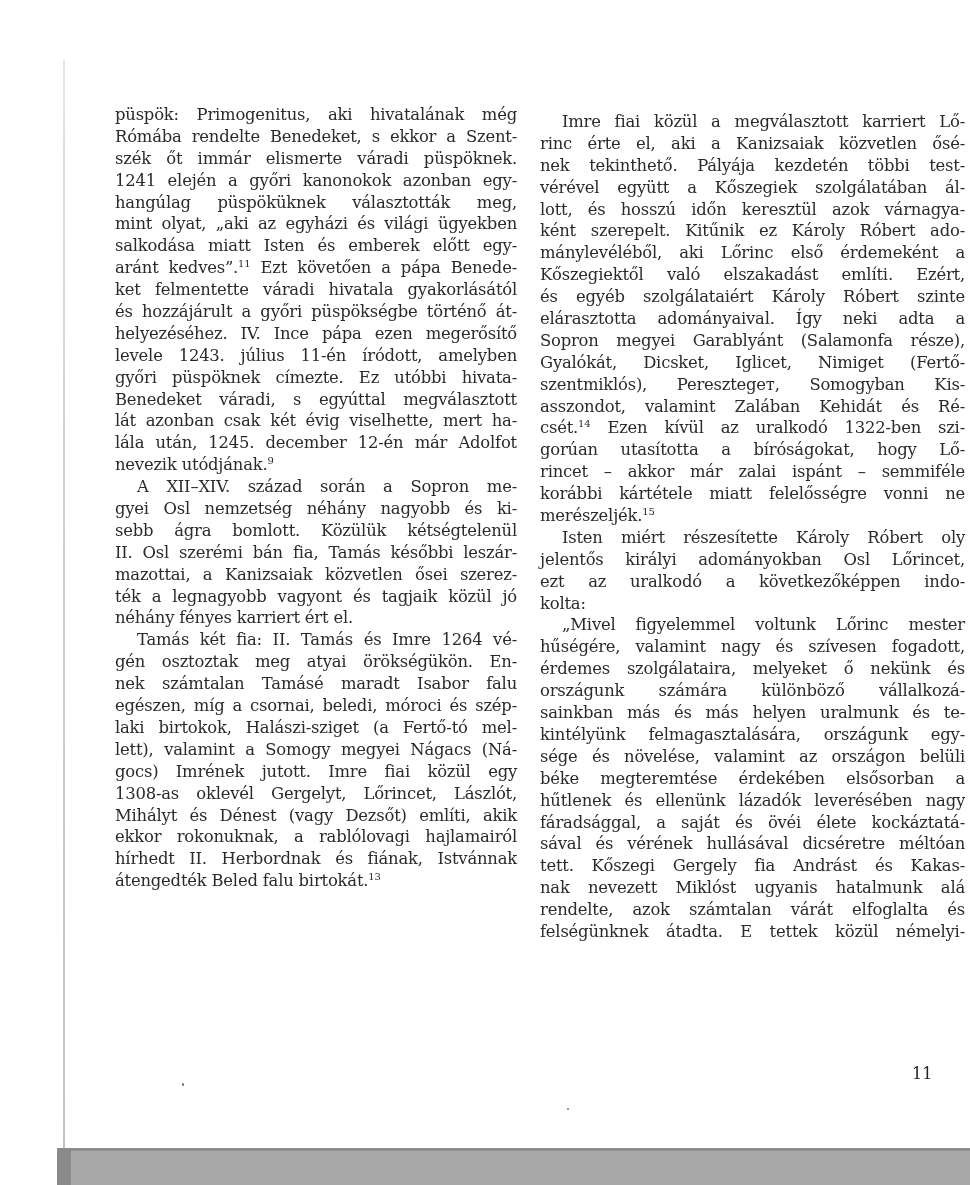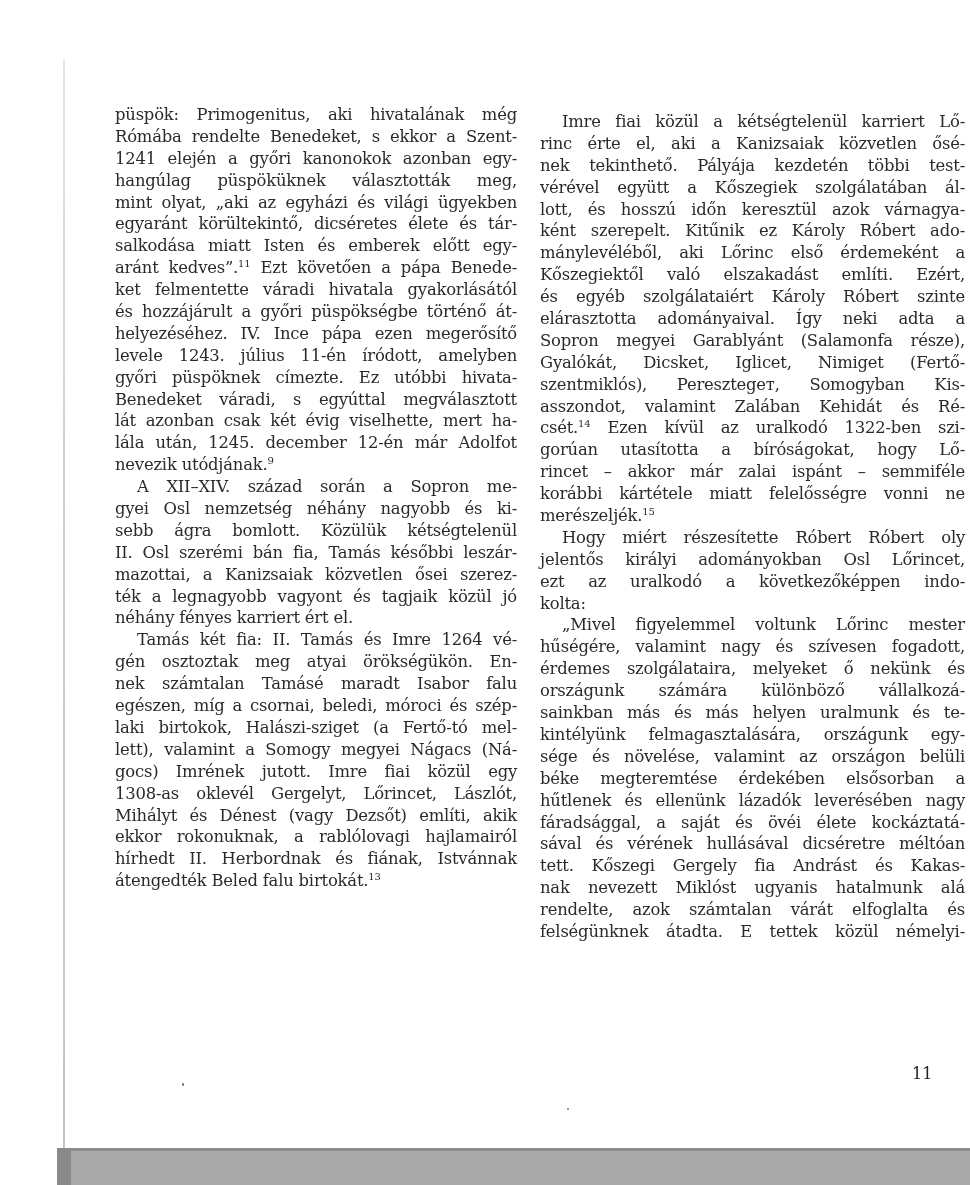--- a/index.html
+++ b/index.html
@@ -43,24 +43,24 @@
 </style>
 </head>
 <body>
 
 <div class="page">
   <div class="fold-line"></div>
 
   <div class="column col-left" id="col-left">
       <div class="line"><span>püspök: Primogenitus, aki hivatalának még</span></div>
       <div class="line"><span>Rómába rendelte Benedeket, s ekkor a Szent-</span></div>
+      <div class="line"><span>szék őt immár elismerte váradi püspöknek.</span></div>
       <div class="line"><span>1241 elején a győri kanonokok azonban egy-</span></div>
       <div class="line"><span>hangúlag püspöküknek választották meg,</span></div>
       <div class="line"><span>mint olyat, „aki az egyházi és világi ügyekben</span></div>
-      <div class="line"><span>egyaránt körültekintő, dicséretes élete és tár-</span></div>
       <div class="line"><span>salkodása miatt Isten és emberek előtt egy-</span></div>
       <div class="line"><span>aránt kedves”.</span><sup>11</sup><span> Ezt követően a pápa Benede-</span></div>
       <div class="line"><span>ket felmentette váradi hivatala gyakorlásától</span></div>
       <div class="line"><span>és hozzájárult a győri püspökségbe történő át-</span></div>
       <div class="line"><span>helyezéséhez. IV. Ince pápa ezen megerősítő</span></div>
       <div class="line"><span>levele 1243. július 11-én íródott, amelyben</span></div>
       <div class="line"><span>győri püspöknek címezte. Ez utóbbi hivata-</span></div>
       <div class="line"><span>Benedeket váradi, s egyúttal megválasztott</span></div>
       <div class="line"><span>lát azonban csak két évig viselhette, mert ha-</span></div>
       <div class="line"><span>lála után, 1245. december 12-én már Adolfot</span></div>
@@ -79,40 +79,40 @@
       <div class="line"><span>laki birtokok, Halászi-sziget (a Fertő-tó mel-</span></div>
       <div class="line"><span>lett), valamint a Somogy megyei Nágacs (Ná-</span></div>
       <div class="line"><span>gocs) Imrének jutott. Imre fiai közül egy</span></div>
       <div class="line"><span>1308-as oklevél Gergelyt, Lőrincet, Lászlót,</span></div>
       <div class="line"><span>Mihályt és Dénest (vagy Dezsőt) említi, akik</span></div>
       <div class="line"><span>ekkor rokonuknak, a rablólovagi hajlamairól</span></div>
       <div class="line"><span>hírhedt II. Herbordnak és fiának, Istvánnak</span></div>
       <div class="line last"><span>átengedték Beled falu birtokát.</span><sup>13</sup></div>
     </div>
   <div class="column col-right" id="col-right">
-      <div class="line indent"><span>Imre fiai közül a kétségtelenül karriert Lő-</span></div>
+      <div class="line indent"><span>Imre fiai közül a megválasztott karriert Lő-</span></div>
       <div class="line"><span>rinc érte el, aki a Kanizsaiak közvetlen ősé-</span></div>
       <div class="line"><span>nek tekinthető. Pályája kezdetén többi test-</span></div>
       <div class="line"><span>vérével együtt a Kőszegiek szolgálatában ál-</span></div>
       <div class="line"><span>lott, és hosszú időn keresztül azok várnagya-</span></div>
       <div class="line"><span>ként szerepelt. Kitűnik ez Károly Róbert ado-</span></div>
       <div class="line"><span>mánylevéléből, aki Lőrinc első érdemeként a</span></div>
       <div class="line"><span>Kőszegiektől való elszakadást említi. Ezért,</span></div>
       <div class="line"><span>és egyéb szolgálataiért Károly Róbert szinte</span></div>
       <div class="line"><span>elárasztotta adományaival. Így neki adta a</span></div>
       <div class="line"><span>Sopron megyei Garablyánt (Salamonfa része),</span></div>
       <div class="line"><span>Gyalókát, Dicsket, Iglicet, Nimiget (Fertő-</span></div>
       <div class="line"><span>szentmiklós), Peresztegет, Somogyban Kis-</span></div>
       <div class="line"><span>asszondot, valamint Zalában Kehidát és Ré-</span></div>
       <div class="line"><span>csét.</span><sup>14</sup><span> Ezen kívül az uralkodó 1322-ben szi-</span></div>
       <div class="line"><span>gorúan utasította a bíróságokat, hogy Lő-</span></div>
       <div class="line"><span>rincet – akkor már zalai ispánt – semmiféle</span></div>
       <div class="line"><span>korábbi kártétele miatt felelősségre vonni ne</span></div>
       <div class="line last"><span>merészeljék.</span><sup>15</sup></div>
-      <div class="line indent"><span>Hogy miért részesítette Róbert Róbert oly</span></div>
+      <div class="line indent"><span>Isten miért részesítette Károly Róbert oly</span></div>
       <div class="line"><span>jelentős királyi adományokban Osl Lőrincet,</span></div>
       <div class="line"><span>ezt az uralkodó a következőképpen indo-</span></div>
       <div class="line last"><span>kolta:</span></div>
       <div class="line indent"><span>„Mivel figyelemmel voltunk Lőrinc mester</span></div>
       <div class="line"><span>hűségére, valamint nagy és szívesen fogadott,</span></div>
       <div class="line"><span>érdemes szolgálataira, melyeket ő nekünk és</span></div>
       <div class="line"><span>országunk számára különböző vállalkozá-</span></div>
       <div class="line"><span>sainkban más és más helyen uralmunk és te-</span></div>
       <div class="line"><span>kintélyünk felmagasztalására, országunk egy-</span></div>
       <div class="line"><span>sége és növelése, valamint az országon belüli</span></div>

